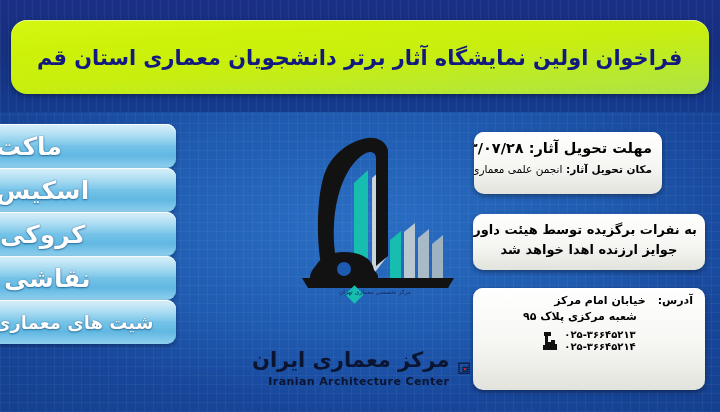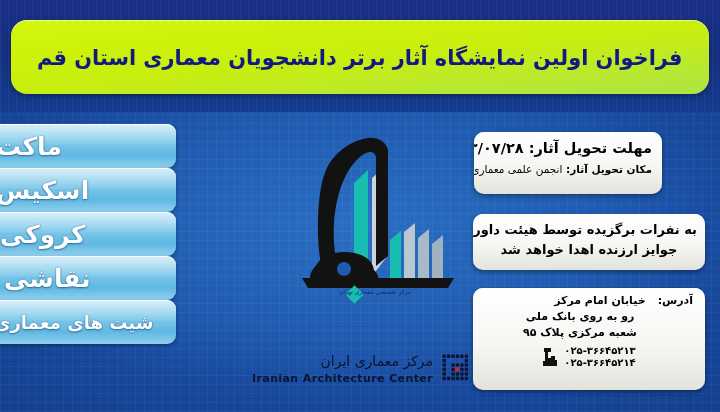--- a/index.html
+++ b/index.html
@@ -226,22 +226,22 @@
     direction: ltr;
   }
   #iac-text-wrap {
     display: flex;
     flex-direction: column;
     align-items: flex-end;
     justify-content: center;
   }
   #iac-fa {
     color: #0b1430;
-    font-size: 14px;
-    font-weight: normal;
+    font-size: 21px;
+    font-weight: bold;
     direction: rtl;
     line-height: 1;
     letter-spacing: -0.5px;
   }
   #iac-en {
     color: #0b1430;
     font-size: 11px;
     font-weight: bold;
     letter-spacing: 0.4px;
     margin-top: 4px;
@@ -315,21 +315,20 @@
   <div class="panel" id="panel-prize">
     <div class="prize-line">به نفرات برگزیده توسط هیئت داوران</div>
     <div class="prize-line">جوایز ارزنده اهدا خواهد شد</div>
   </div>
 
   <div class="panel" id="panel-address">
     <div id="addr-head-row">
       <span class="addr-key">آدرس:</span>
       <span class="addr-val">خیابان امام مرکز</span>
     </div>
-    <div class="addr-line">رو به روی بانک ملی</div>
     <div class="addr-line">شعبه مرکزی پلاک ۹۵</div>
     <div id="phone-block">
       <svg id="phone-icon" width="16" height="20" viewBox="0 0 16 20">
         <path d="M2 1 h7 v4 h-3 v6 h3 v-2 h4 v4 h2 v5 H1 V14 h2 V5 H2 Z" fill="#111111"></path>
         <rect x="1" y="16" width="14" height="3" fill="#111111"></rect>
       </svg>
       <div class="phone-nums">
         <div>۰۲۵-۳۶۶۴۵۲۱۳</div>
         <div>۰۲۵-۳۶۶۴۵۲۱۴</div>
       </div>

